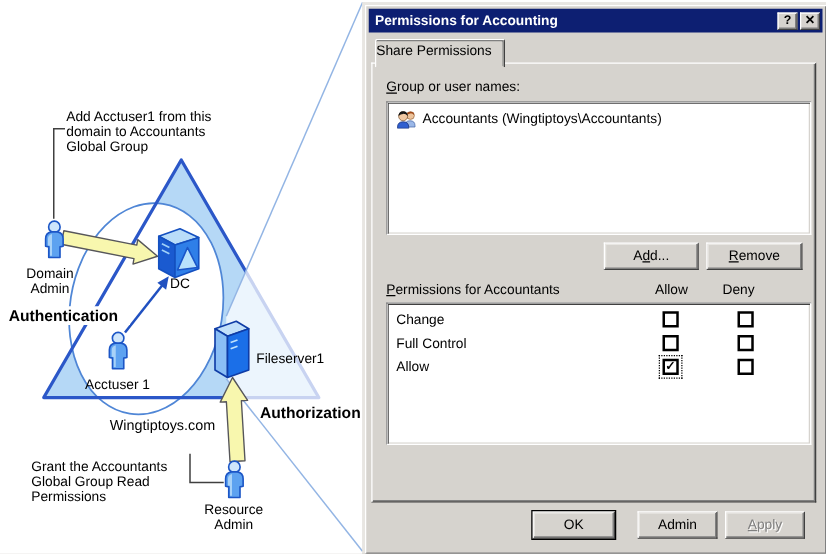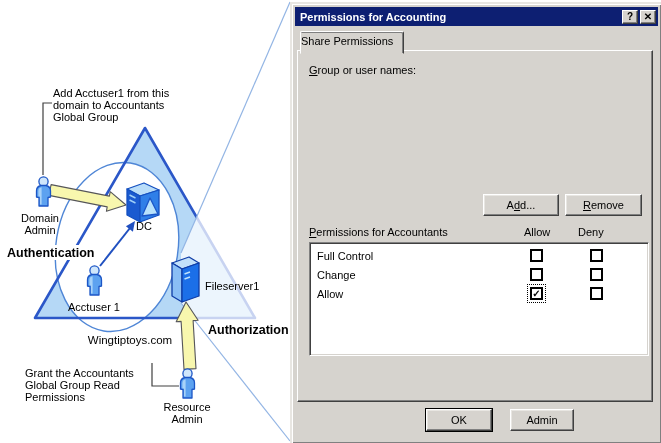--- a/index.html
+++ b/index.html
@@ -134,42 +134,56 @@
     <span class="title">Permissions for Accounting</span>
     <button class="tb-btn">?</button>
     <button class="tb-btn">✕</button>
   </div>
 
   <div class="tab">Share Permissions</div>
   <div class="page">
 
     <span class="lbl" style="left:11px;top:13px;"><u>G</u>roup or user names:</span>
 
+    <div class="sunken" style="left:11px;top:30px;width:340px;height:107px;">
+      <div class="g-row">
+        <svg width="16" height="16" viewBox="0 0 16 16">
+          <path d="M7,13.6 Q7,9.6 11,9.6 Q15,9.6 15,13.6 L15,14.6 L7,14.6 Z" fill="#9bb8e8" stroke="#4a6aa8" stroke-width="0.6"></path>
+          <circle cx="11.4" cy="5.4" r="3.1" fill="#edc39b" stroke="#8a5a30" stroke-width="0.5"></circle>
+          <path d="M8.4,5 Q8.6,2.4 11.4,2.4 Q14.2,2.4 14.4,5 Q12.9,3.6 11.4,3.7 Q9.8,3.8 8.4,5 Z" fill="#a04818"></path>
+          <path d="M1,14.8 Q1,10.4 5.5,10.4 Q10,10.4 10,14.8 L10,15.6 L1,15.6 Z" fill="#2f5fd0" stroke="#16307a" stroke-width="0.6"></path>
+          <circle cx="5.5" cy="6" r="3.6" fill="#f0c8a2" stroke="#6a4420" stroke-width="0.5"></circle>
+          <path d="M1.8,5.8 Q1.9,2 5.5,2 Q9.1,2 9.2,5.8 Q7.6,4 5.5,4.1 Q3.5,4.2 1.8,5.8 Z" fill="#161616"></path>
+        </svg>
+        <span>Accountants (Wingtiptoys\Accountants)</span>
+      </div>
+    </div>
 
     <button class="btn" style="left:185px;top:143px;width:76px;height:22px;">A<u>d</u>d...</button>
     <button class="btn" style="left:267px;top:143px;width:77px;height:22px;"><u>R</u>emove</button>
 
     <span class="lbl" style="left:11px;top:175px;"><u>P</u>ermissions for Accountants</span>
     <span class="lbl" style="left:226px;top:175px;">Allow</span>
     <span class="lbl" style="left:280px;top:175px;">Deny</span>
 
     <div class="sunken" style="left:11px;top:191px;width:340px;height:114px;padding-top:4px;">
         <div class="perm-row">
-          <span class="perm-name">Full Control</span>
+          <span class="perm-name">Change</span>
           <div class="cb" style="left: 220px;"></div>
           <div class="cb" style="left: 280px;"></div>
         </div>
         <div class="perm-row">
-          <span class="perm-name">Change</span>
+          <span class="perm-name">Full Control</span>
           <div class="cb" style="left: 220px;"></div>
           <div class="cb" style="left: 280px;"></div>
         </div>
         <div class="perm-row">
           <span class="perm-name">Allow</span>
           <div class="cb focus" style="left: 220px;">✓</div>
           <div class="cb" style="left: 280px;"></div>
         </div>
       </div>
   </div>
 
   <button class="btn default" style="left:134px;top:405px;width:66px;height:22px;">OK</button>
   <button class="btn" style="left:218px;top:405px;width:64px;height:22px;">Admin</button>
+  <button class="btn disabled" style="left:288px;top:405px;width:64px;height:22px;"><u>A</u>pply</button>
 </div>
 
 </body></html>

